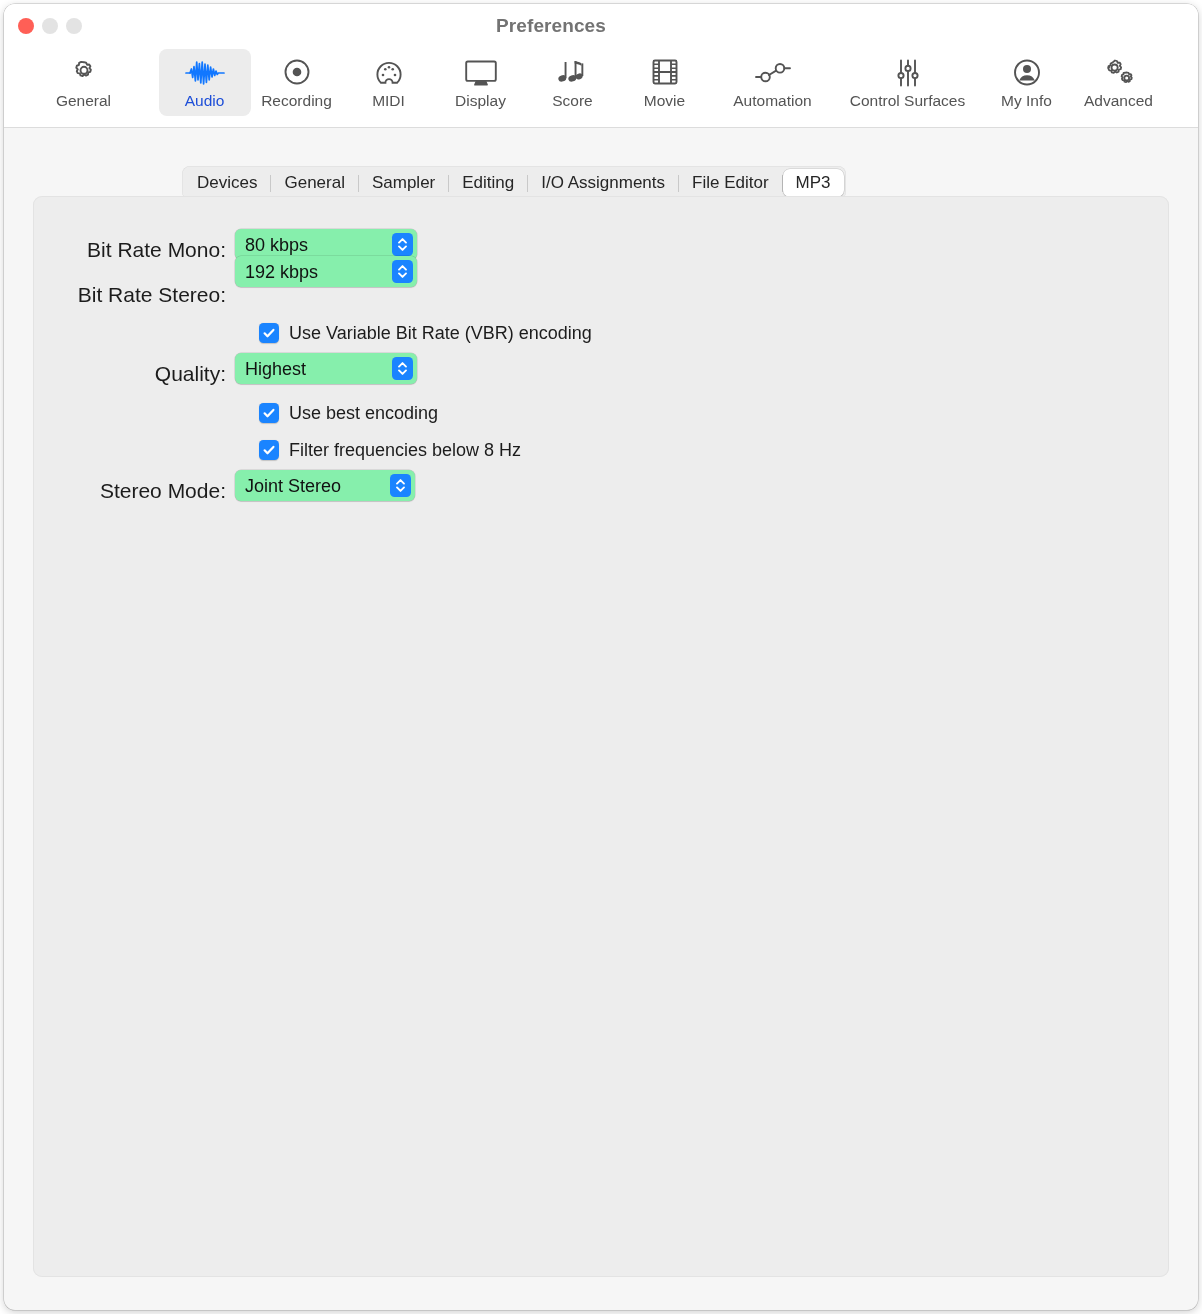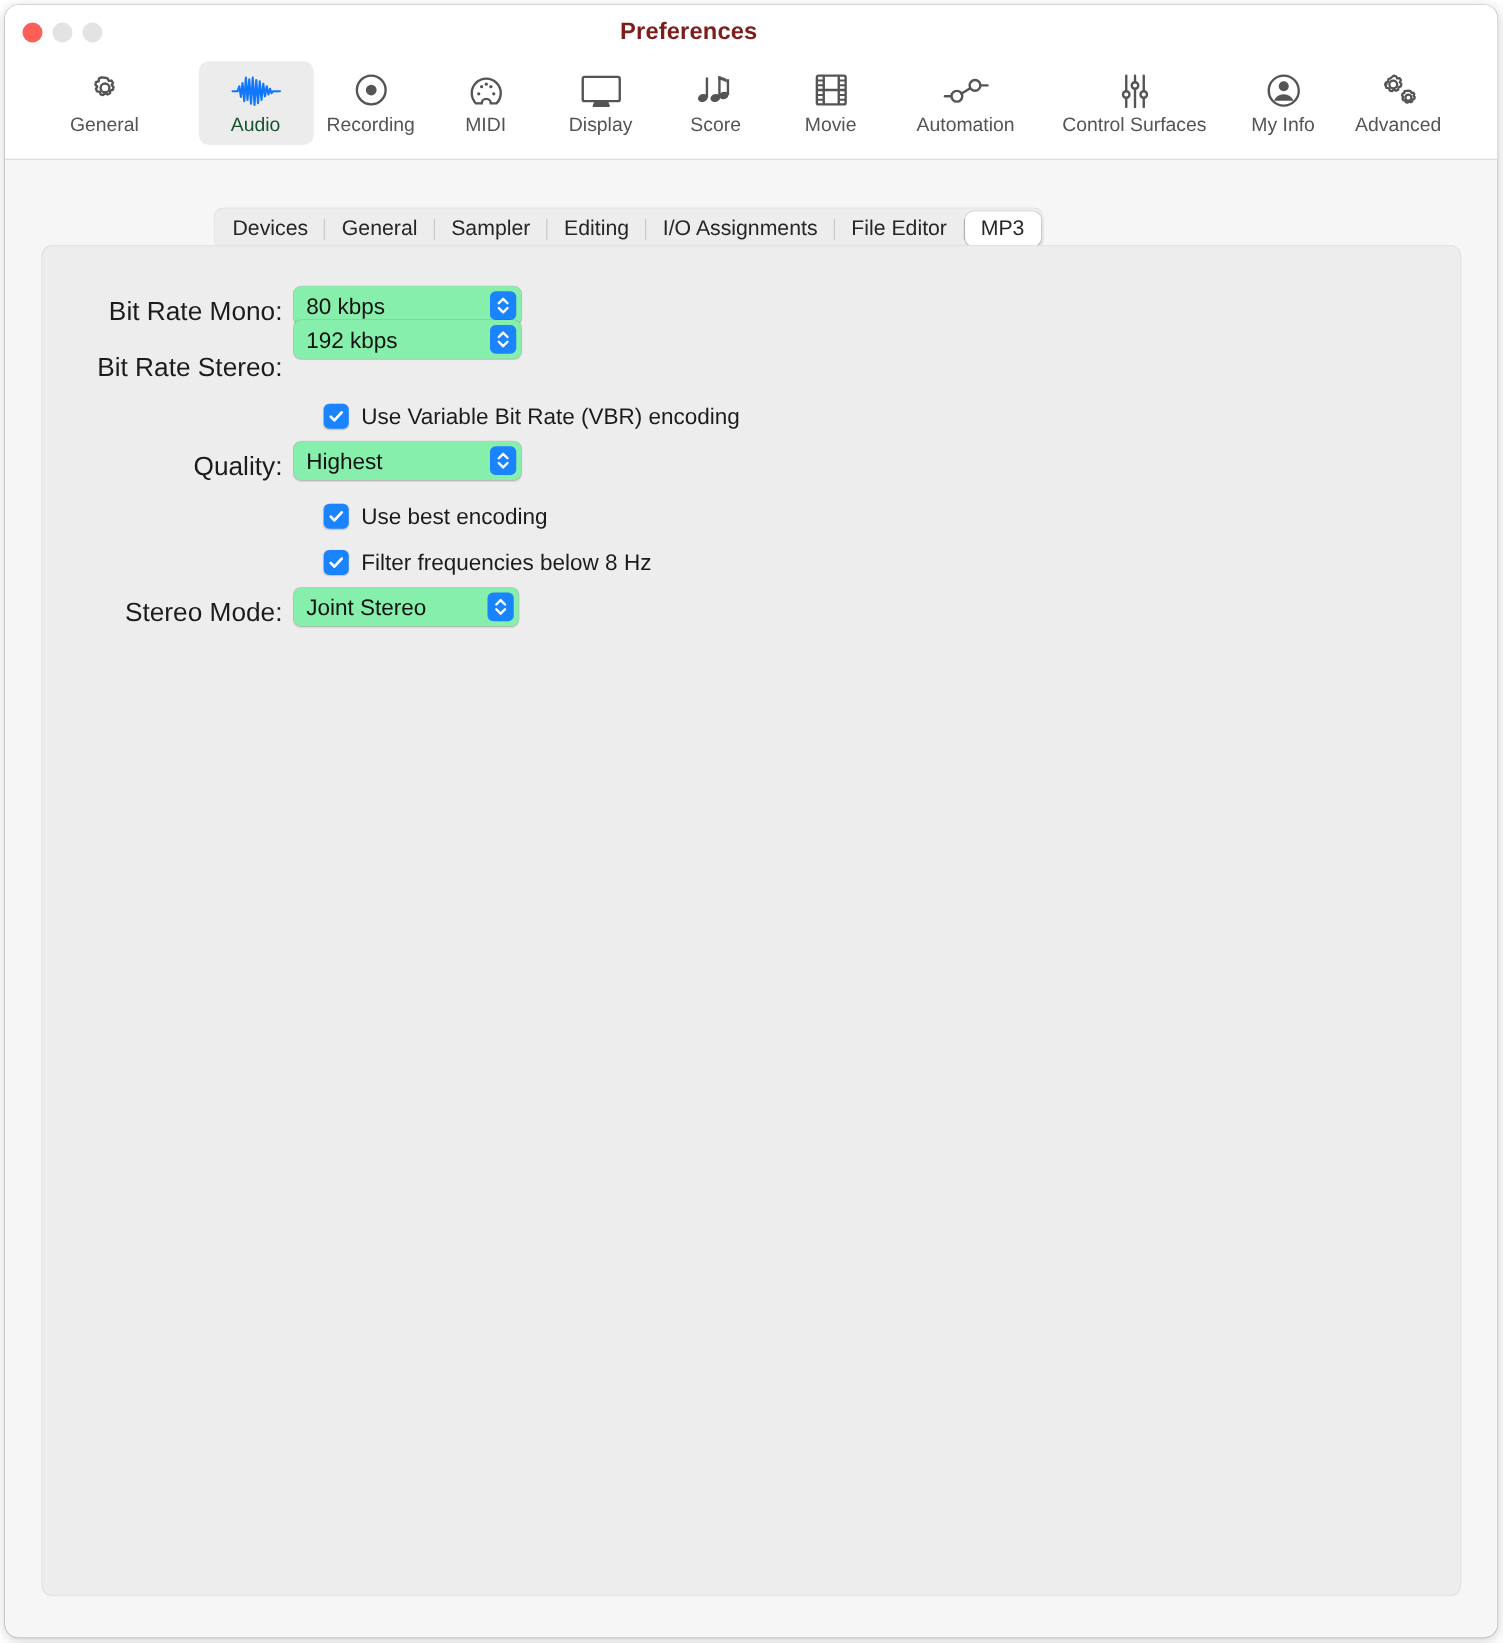--- a/index.html
+++ b/index.html
@@ -32,50 +32,50 @@
     position: absolute; left: 14px; top: 14px;
     display: flex; gap: 8px; align-items: center;
   }
   .light { width: 16px; height: 16px; border-radius: 50%; }
   .light.red { background: #ff5f56; }
   .light.grey { background: #e3e3e3; }
 
   .win-title {
     position: absolute; left: 0; top: 11px;
     width: 1094px; text-align: center;
-    font-size: 19px; font-weight: bold; color: #7f1d1d;
+    font-size: 19px; font-weight: bold; color: #737373;
     letter-spacing: 0.1px;
   }
 
   .tb-items {
     position: absolute; left: 0; top: 45px;
     width: 1194px;
     display: flex; justify-content: center; align-items: flex-start;
     gap: 0px;
   }
   .tb-item {
     width: 92px;
     display: flex; flex-direction: column; align-items: center;
     padding: 7px 2px 6px 2px;
     border-radius: 8px;
     color: #545454;
     cursor: default;
   }
   .tb-item.wide { width: 146px; }
   .tb-item.mid  { width: 124px; }
-  .tb-item.sel { background: #ececec; color: #14532d; margin-left: 29px; }
+  .tb-item.sel { background: #ececec; color: #1d4ed8; margin-left: 29px; }
   .tb-ico {
     height: 33px; display: flex; align-items: center; justify-content: center;
   }
   .tb-ico svg { display: block; }
   .tb-label { font-size: 15.5px; margin-top: 3px; white-space: nowrap; }
 
   
   .tabbar {
-    position: absolute; left: 167px; top: 162px;
+    position: absolute; left: 178px; top: 162px;
     height: 34px;
     background: #ededed;
     border-radius: 8px;
     display: flex; align-items: center;
     padding: 0 2px;
     box-shadow: inset 0 0 0 0.5px rgba(0,0,0,0.07);
   }
   .tab {
     font-size: 17px; color: #262626;
     padding: 5px 13px 6px 13px;

